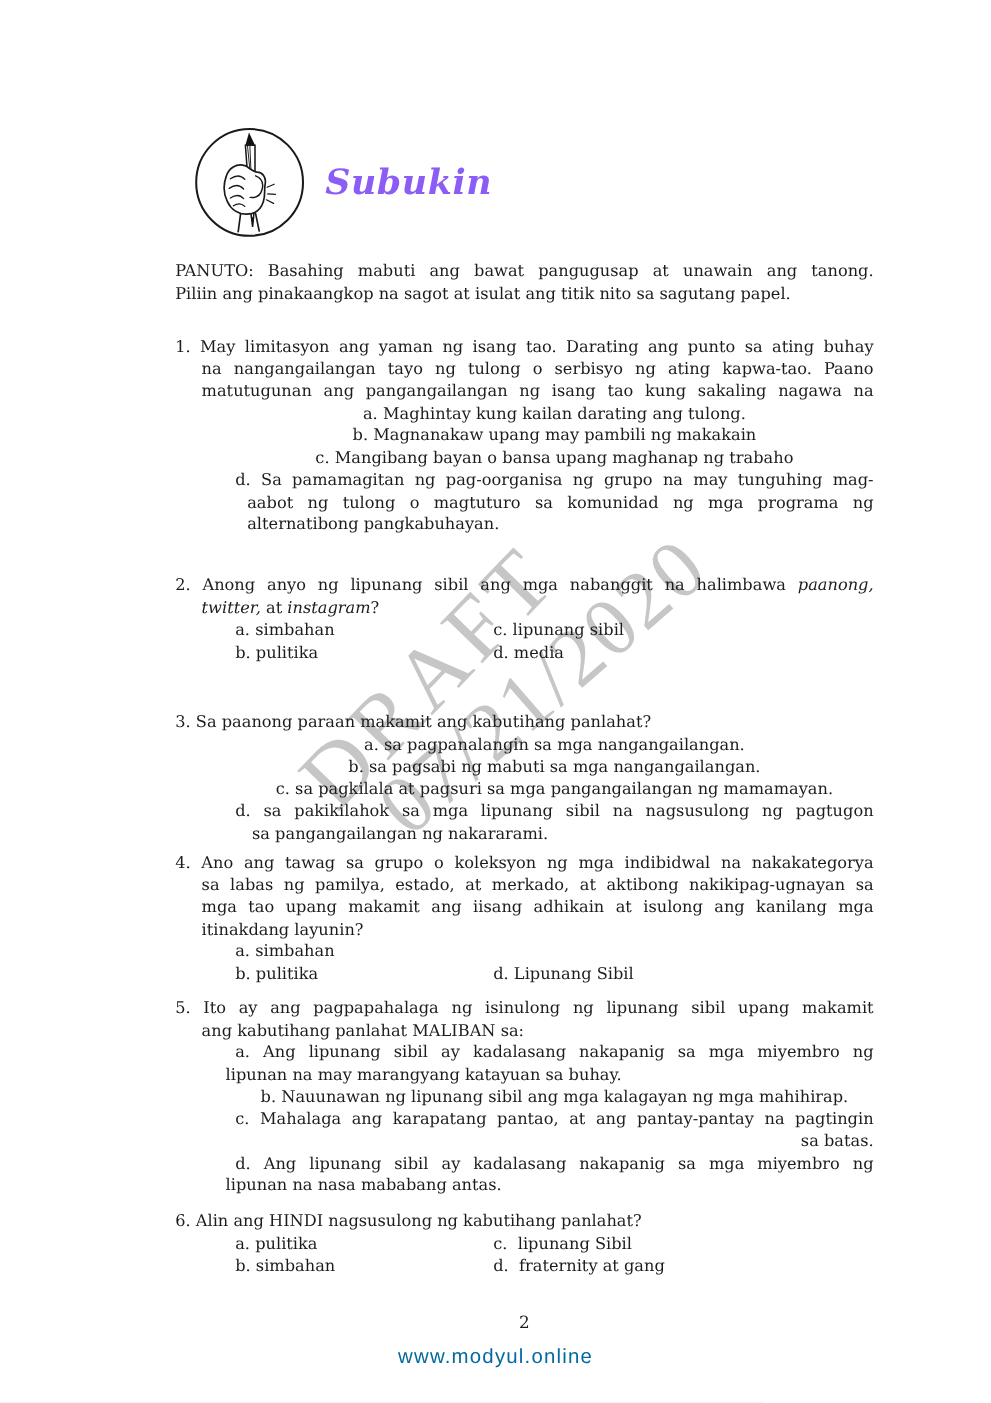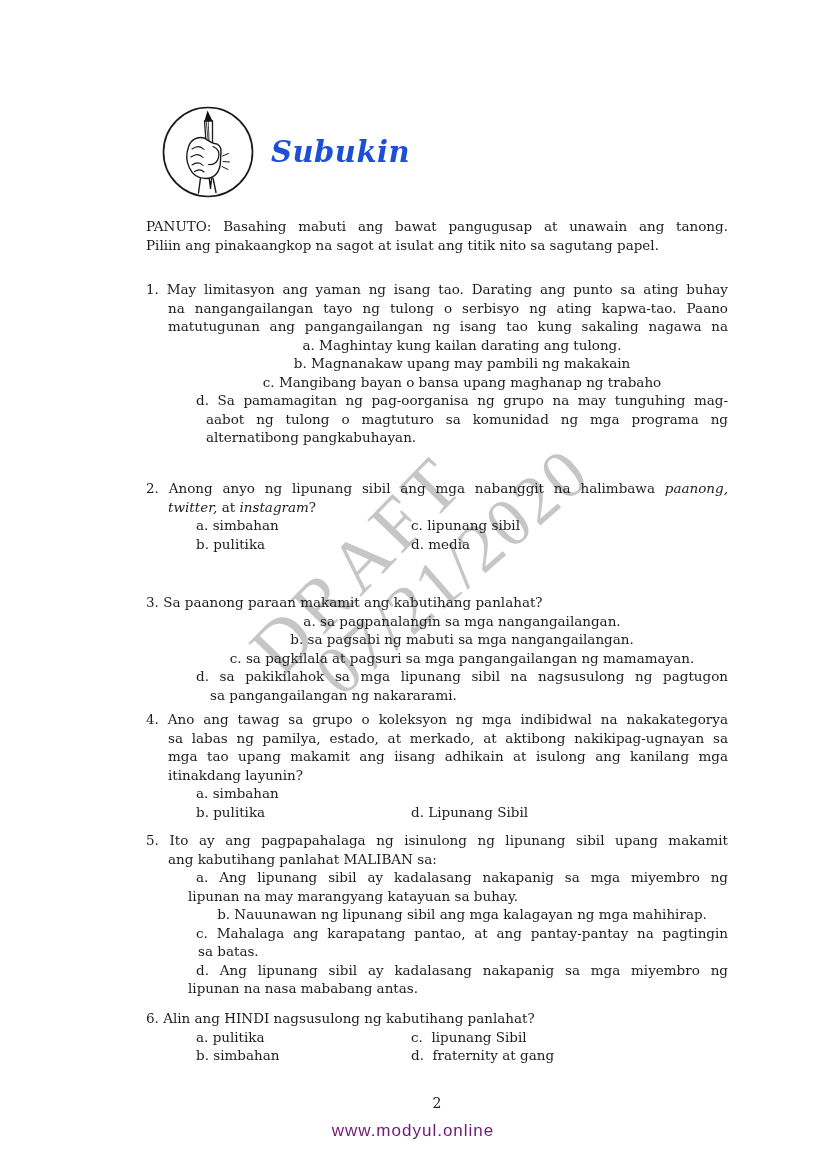--- a/index.html
+++ b/index.html
@@ -14,38 +14,38 @@
     position:absolute;font-family:"Liberation Serif", serif;
     color:#c6c6c6;white-space:nowrap;z-index:1;user-select:none;
   }
   .wm-draft{left:357px;top:565px;font-size:74px;letter-spacing:5px;
     transform:translate(-50%,-50%) rotate(-46deg);}
   .wm-date{left:452px;top:572px;font-size:69px;letter-spacing:2px;
     transform:translate(-50%,-50%) rotate(-41deg);}
   .site-wm{
     position:absolute;left:0;right:0;top:1122px;text-align:center;
     font-family:"Liberation Sans", sans-serif;font-size:17px;
-    color:#701a75;letter-spacing:1px;z-index:3;
+    color:#0369a1;letter-spacing:1px;z-index:3;
   }
   
   .icon-wrap{position:absolute;left:161px;top:105px;width:94px;height:94px;z-index:2;}
   .page-title{
     position:absolute;left:271px;top:136px;z-index:2;
     font-size:29px;line-height:32px;font-weight:bold;font-style:italic;
-    letter-spacing:0.5px;color:#1d4ed8;
+    letter-spacing:0.5px;color:#8b5cf6;
   }
   
   .content{position:absolute;left:146px;top:0;width:582px;height:100%;z-index:2;}
   .block{position:absolute;left:0;width:582px;}
   .line{min-height:18.5px;}
   .j{text-align:justify;text-align-last:justify;-moz-text-align-last:justify;text-justify:inter-word;}
   .i22{padding-left:22px;}
   .i42{padding-left:42px;}
   .i50{padding-left:50px;text-align:center;}
-  .i52{padding-left:52px;}
+  .i52{padding-left:52px;text-align:right;}
   .i60{padding-left:60px;}
   .i64{padding-left:64px;}
   .optrow{display:flex;padding-left:50px;}
   .optrow .opt-left{width:215px;flex:none;white-space:pre;}
   .optrow .opt-right{flex:1;white-space:pre;}
   .b-instr{top:217px;}
   .b-q1{top:280px;}
   .b-q2{top:479px;}
   .b-q3{top:570px;margin-top:23px;}
   .b-q4{top:710px;}

